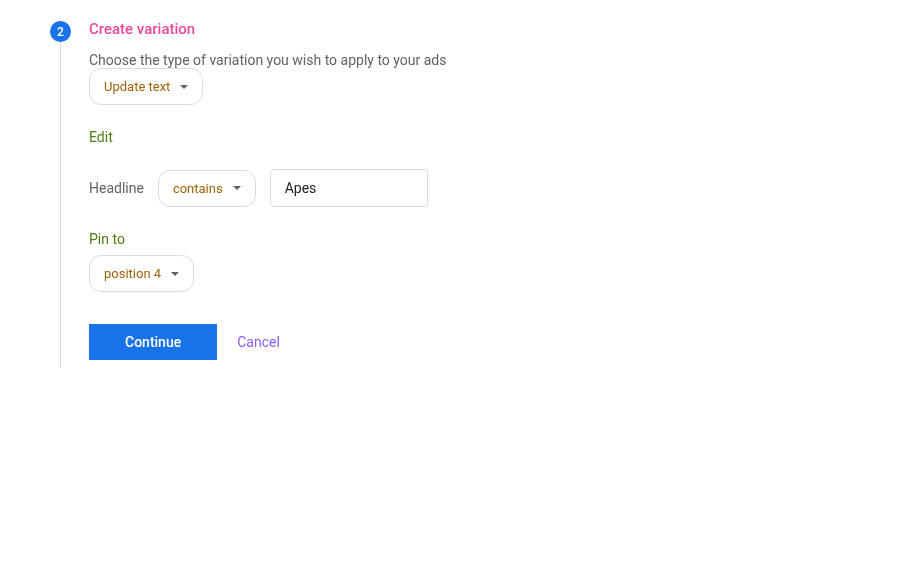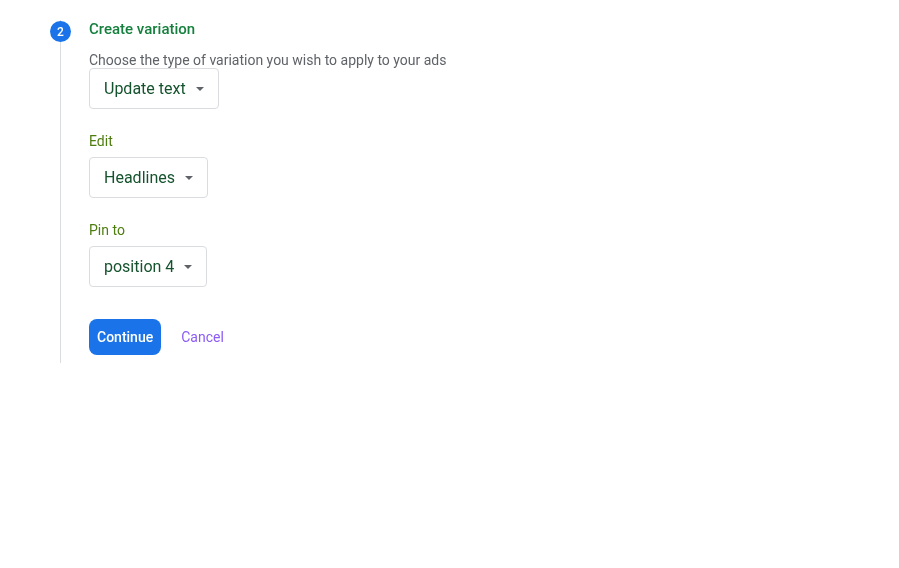--- a/index.html
+++ b/index.html
@@ -41,21 +41,21 @@
       margin-top: 1px;
     }
 
     .step-content {
       flex: 1;
     }
 
     .step-title {
       font-size: 15px;
       font-weight: 500;
-      color: #15803d;
+      color: #ec4899;
       margin-bottom: 14px;
     }
 
     .step-desc {
       font-size: 14px;
       color: #5f6368;
     }
 
     .field-group {
       margin-bottom: 24px;
@@ -66,24 +66,24 @@
       color: #4d7c0f;
       margin-bottom: 8px;
       display: block;
     }
 
     .dropdown {
       display: inline-flex;
       align-items: center;
       gap: 8px;
       border: 1px solid #dadce0;
-      border-radius: 4px;
+      border-radius: 12px;
       padding: 10px 14px;
-      font-size: 16px;
-      color: #14532d;
+      font-size: 13px;
+      color: #a16207;
       background: #fff;
       cursor: pointer;
       user-select: none;
     }
 
     .dropdown-caret {
       display: inline-block;
       width: 0;
       height: 0;
       border-left: 4px solid transparent;
@@ -118,22 +118,22 @@
       display: flex;
       align-items: center;
       gap: 20px;
       margin-top: 32px;
     }
 
     .btn-primary {
       background: #1a73e8;
       color: #fff;
       border: none;
-      border-radius: 8px;
-      padding: 10px 8px;
+      border-radius: 0;
+      padding: 10px 36px;
       font-size: 14px;
       font-weight: 500;
       cursor: pointer;
       font-family: inherit;
       text-align: right;
     }
 
     .btn-link {
       background: none;
       border: none;
@@ -154,27 +154,31 @@
 
     <div class="field-group">
       <div class="dropdown">
         <span>Update text</span>
         <span class="dropdown-caret"></span>
       </div>
     </div>
 
     <div class="field-group">
       <span class="field-label">Edit</span>
-      <div class="dropdown">
-        <span>Headlines</span>
-        <span class="dropdown-caret"></span>
-      </div>
     </div>
 
 
+    <div class="inline-row">
+      <span class="inline-label">Headline</span>
+      <div class="dropdown">
+        <span>contains</span>
+        <span class="dropdown-caret"></span>
+      </div>
+      <input type="text" class="text-input" value="Apes" style="">
+    </div>
 
     <div class="field-group">
       <span class="field-label">Pin to</span>
       <div class="dropdown">
         <span>position 4</span>
         <span class="dropdown-caret"></span>
       </div>
     </div>
 
     <div class="button-row">

